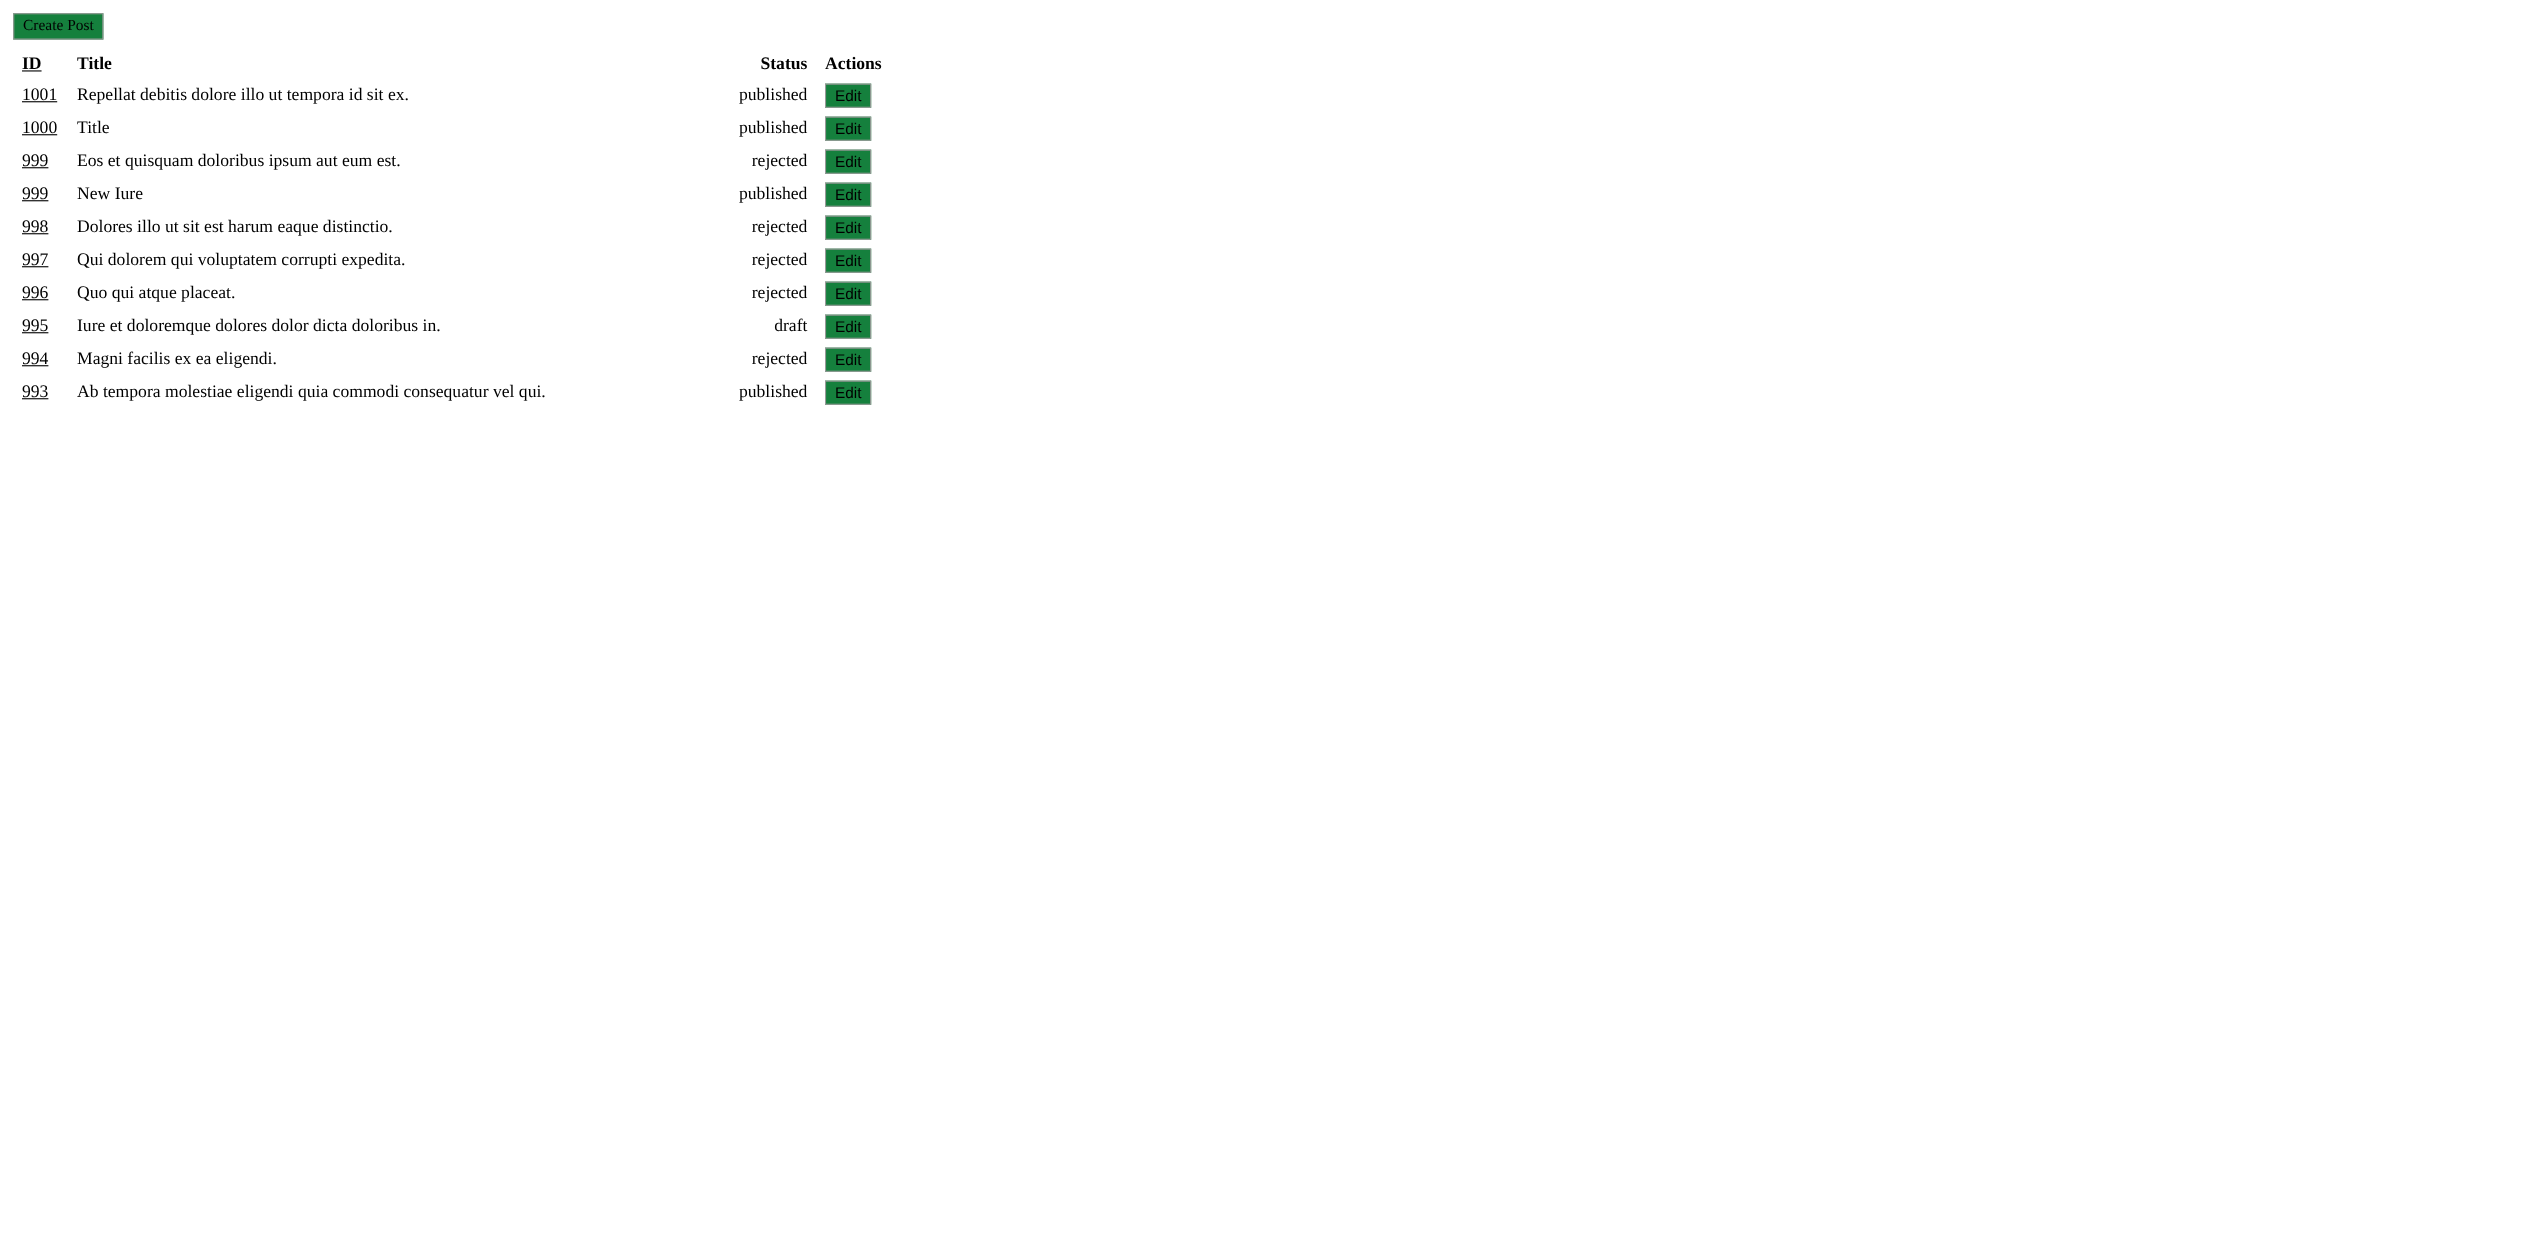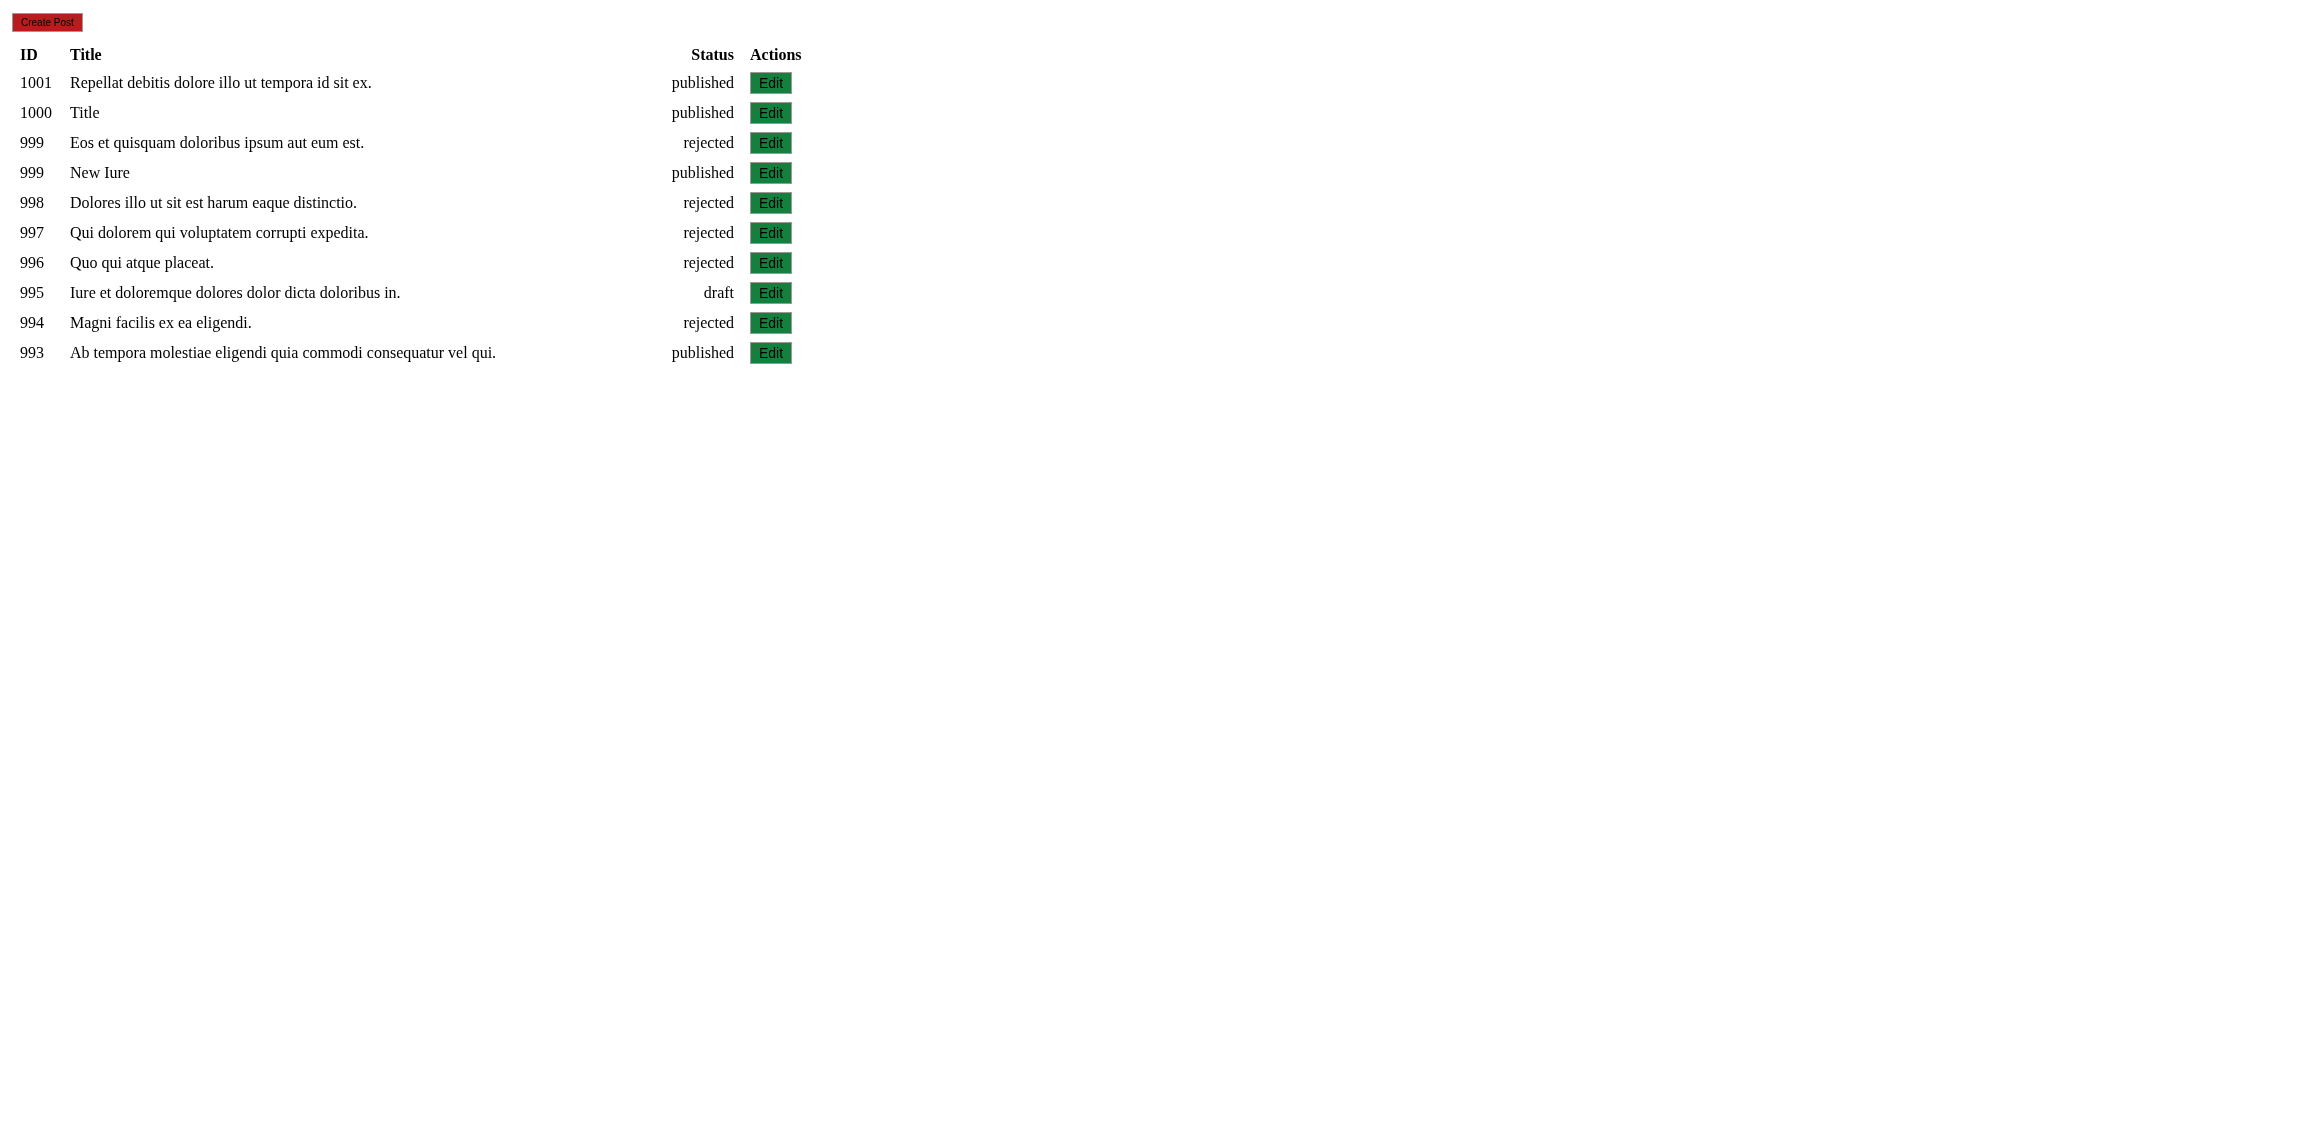--- a/index.html
+++ b/index.html
@@ -10,26 +10,26 @@
 
     body {
       font-family: Times New Roman, serif;
       font-size: 16px;
       background: #ffffff;
       padding: 12px;
     }
 
     .create-post-btn {
       border: 1px solid #999;
-      background: #b91c1c;
+      background: #15803d;
       padding: 3px 8px;
-      font-size: 10px;
+      font-size: 14px;
       cursor: pointer;
       margin-bottom: 10px;
-      font-family: Liberation Sans, sans-serif;
+      font-family: Liberation Serif, serif;
     }
 
     table {
       border-collapse: collapse;
       width: auto;
     }
 
     th {
       font-weight: bold;
       text-align: left;
@@ -39,20 +39,21 @@
 
     td {
       padding: 4px 8px;
       vertical-align: middle;
       font-size: 16px;
     }
 
     .col-id {
       width: 50px;
       text-align: left;
+      text-decoration: underline;
     }
 
     .col-title {
       width: 580px;
     }
 
     .col-status {
       width: 100px;
       text-align: right;
     }

